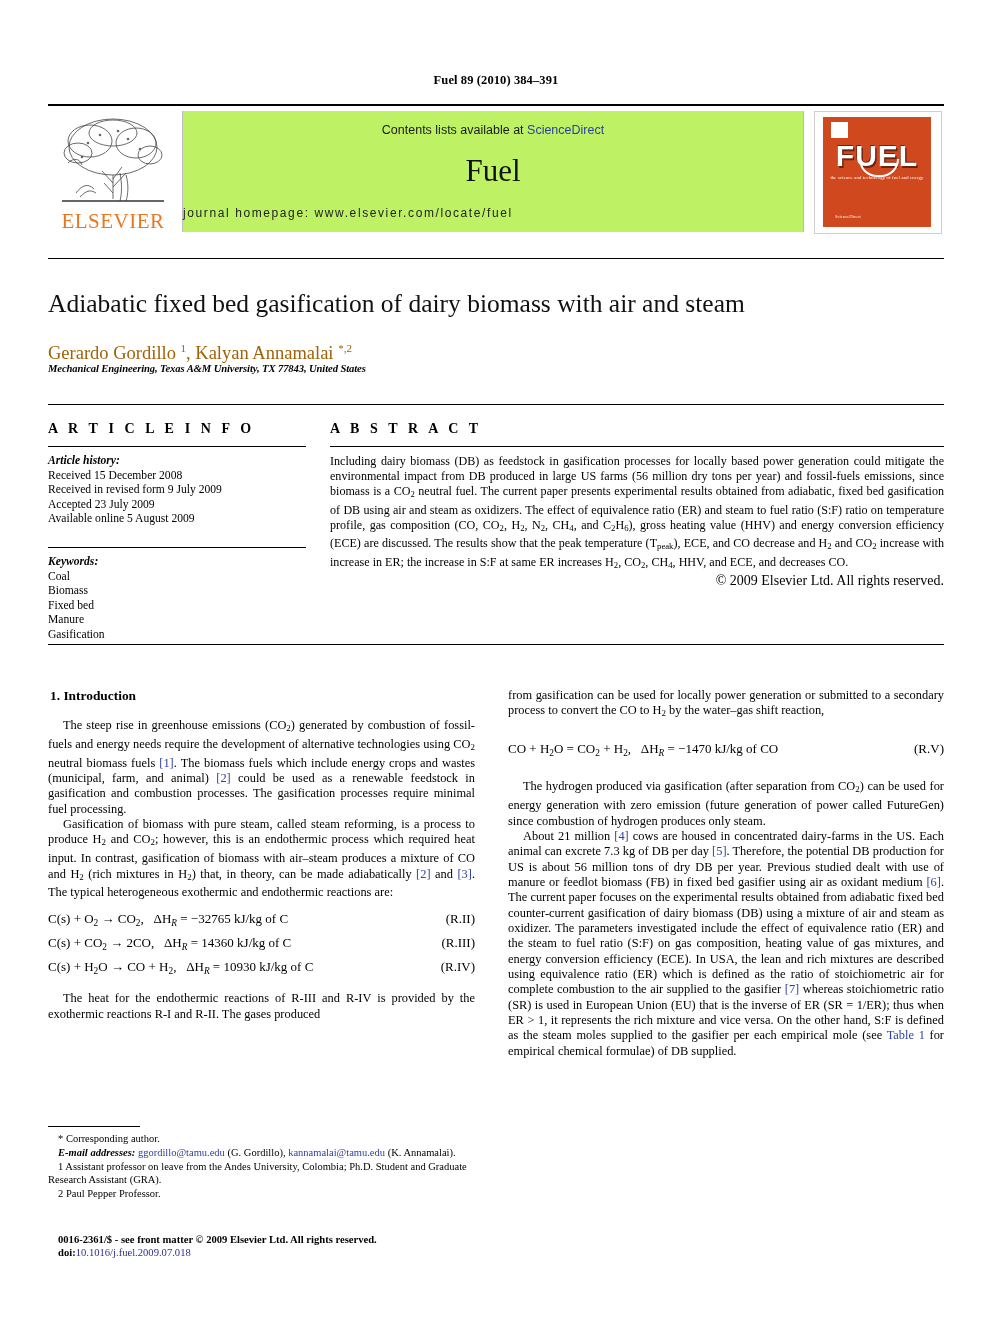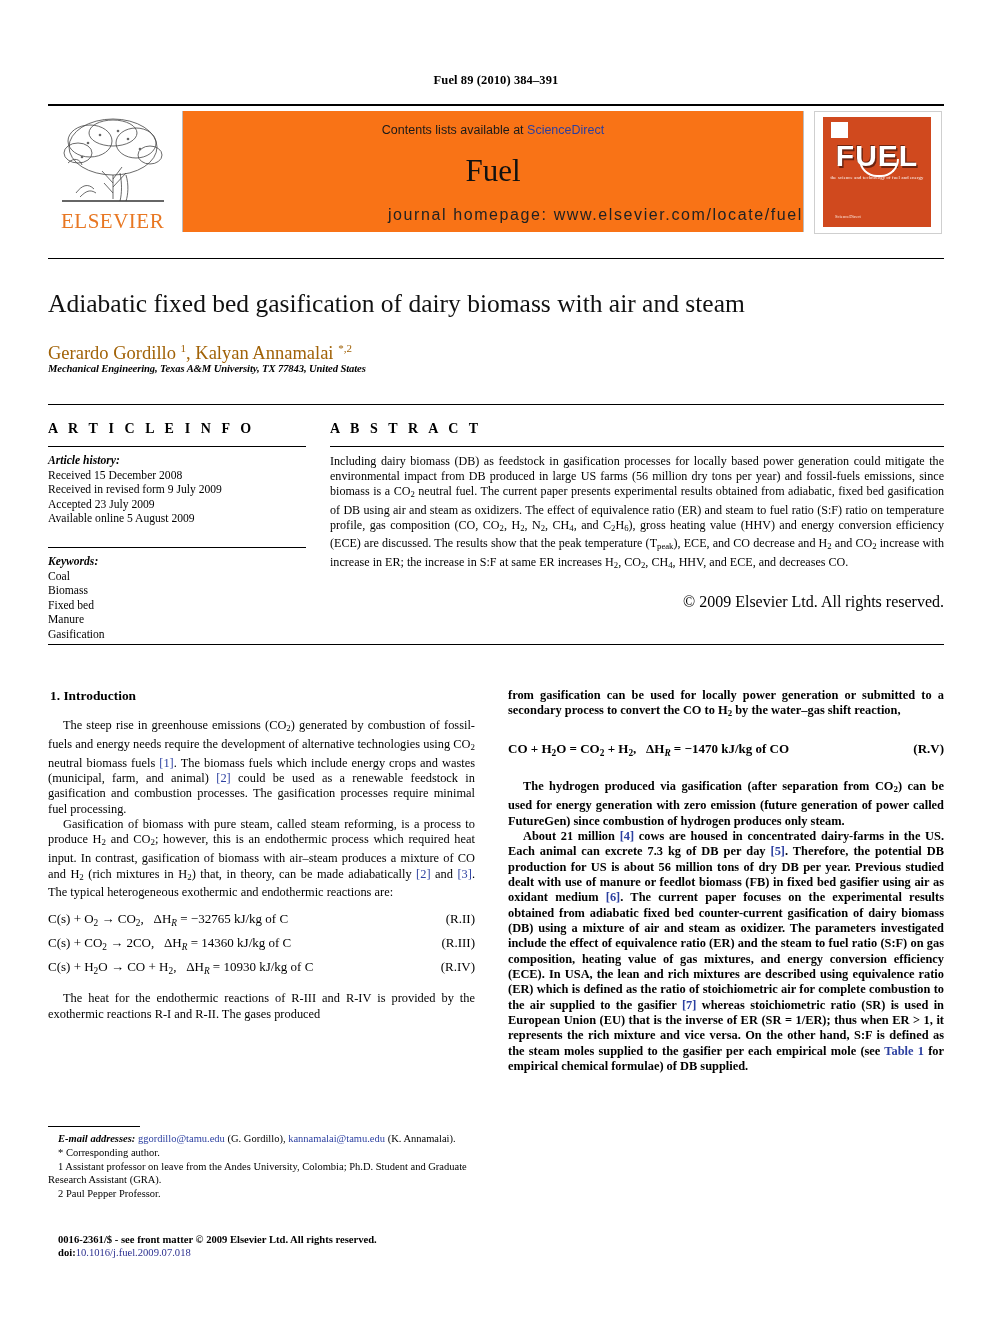--- a/index.html
+++ b/index.html
@@ -48,33 +48,33 @@
     width: 896px; height: 125px;
   }
   .logo-elsevier {
     position: absolute;
     left: 4px; top: 4px;
     width: 122px; height: 118px;
   }
   .tree-svg { position:absolute; left: 6px; top: 0px; }
   .elsevier-word {
     position: absolute;
-    left: 9px; top: 96px;
+    left: 0px; top: 96px;
     width: 122px;
-    text-align: left;
+    text-align: center;
     font-family: "Liberation Serif", serif;
     font-size: 21px;
     letter-spacing: 0.5px;
     color: #E87722;
   }
   .banner {
     position: absolute;
     left: 134px; top: 2px;
     width: 620px; height: 121px;
-    background: #f97316;
+    background: #bef264;
     border-left: 1px solid #bdbdbd;
     border-right: 1px solid #bdbdbd;
   }
   .banner-line1 {
     position: absolute;
     left: 0; top: 12px; width: 100%;
     text-align: center;
     font-family: "Liberation Sans", sans-serif;
     font-size: 12.5px;
     color: #1a1a1a;
@@ -84,23 +84,23 @@
     position: absolute;
     left: 0; top: 42px; width: 100%;
     text-align: center;
     font-family: "Liberation Serif", serif;
     font-size: 31px;
     color: #111;
   }
   .banner-home {
     position: absolute;
     left: 0; top: 95px; width: 100%;
-    text-align: right;
+    text-align: left;
     font-family: "Liberation Sans", sans-serif;
-    font-size: 16px;
+    font-size: 12px;
     letter-spacing: 1.6px;
     color: #222;
   }
   .cover {
     position: absolute;
     left: 766px; top: 2px;
     width: 126px; height: 121px;
     background: #ffffff;
     border: 1px solid #cfcfcf;
   }
@@ -209,42 +209,41 @@
   .thinrule { border-top: 1px solid #000; margin: 0 0 7px 0; }
   .info-block { font-size: 11.6px; line-height: 14.6px; }
   .info-block .lbl { font-style: italic; font-weight: bold; }
   .kw-gap { height: 20px; }
   .abs-body {
     font-size: 12.1px;
     line-height: 15.1px;
     text-align: justify;
   }
   .abs-copy {
-    margin-top: 20px;
+    margin-top: 0;
     text-align: right;
-    font-size: 16px;
+    font-size: 14px;
   }
   .info-rule-bot {
     position: absolute;
     left: 48px; top: 644px;
     width: 896px;
     border-top: 1px solid #000;
   }
 
   
   .col-l {
     position: absolute;
     left: 48px; top: 688px;
     width: 427px;
   }
   .col-r {
     position: absolute;
     left: 508px; top: 688px;
     width: 436px;
-    font-weight: bold;
   }
   h2.body-head {
     margin: 0 0 14px 2px;
     font-size: 13.4px;
     font-weight: bold;
   }
   p.para {
     margin: 0;
     font-size: 12.4px;
     line-height: 15.35px;
@@ -418,28 +417,28 @@
     <div class="eqn eqn-single">
       <span>CO + H<sub>2</sub>O = CO<sub>2</sub> + H<sub>2</sub>,&nbsp;&nbsp; ΔH<sub><i>R</i></sub> = −1470 kJ/kg of CO</span>
       <span class="tag">(R.V)</span>
     </div>
     <p class="para">The hydrogen produced via gasification (after separation from CO<sub>2</sub>) can be used for energy generation with zero emission (future generation of power called FutureGen) since combustion of hydrogen produces only steam.</p>
     <p class="para">About 21 million <span class="cit">[4]</span> cows are housed in concentrated dairy-farms in the US. Each animal can excrete 7.3 kg of DB per day <span class="cit">[5]</span>. Therefore, the potential DB production for US is about 56 million tons of dry DB per year. Previous studied dealt with use of manure or feedlot biomass (FB) in fixed bed gasifier using air as oxidant medium <span class="cit">[6]</span>. The current paper focuses on the experimental results obtained from adiabatic fixed bed counter-current gasification of dairy biomass (DB) using a mixture of air and steam as oxidizer. The parameters investigated include the effect of equivalence ratio (ER) and the steam to fuel ratio (S:F) on gas composition, heating value of gas mixtures, and energy conversion efficiency (ECE). In USA, the lean and rich mixtures are described using equivalence ratio (ER) which is defined as the ratio of stoichiometric air for complete combustion to the air supplied to the gasifier <span class="cit">[7]</span> whereas stoichiometric ratio (SR) is used in European Union (EU) that is the inverse of ER (SR = 1/ER); thus when ER &gt; 1, it represents the rich mixture and vice versa. On the other hand, S:F is defined as the steam moles supplied to the gasifier per each empirical mole (see <span class="cit">Table 1</span> for empirical chemical formulae) of DB supplied.</p>
   </div>
 
   <div class="fn-rule"></div>
   <div class="footnotes">
+    <div class="fitem">* Corresponding author.</div>
     <div class="fitem">
       <span class="em">E-mail addresses:</span>
       <span class="mail">ggordillo@tamu.edu</span>
       <span>(G. Gordillo),</span>
       <span class="mail">kannamalai@tamu.edu</span>
       <span>(K. Annamalai).</span>
     </div>
-    <div class="fitem">* Corresponding author.</div>
     <div class="fitem">1 Assistant professor on leave from the Andes University, Colombia; Ph.D. Student and Graduate Research Assistant (GRA).</div>
     <div class="fitem">2 Paul Pepper Professor.</div>
   </div>
 
   <div class="imprint">
     <div>0016-2361/$ - see front matter © 2009 Elsevier Ltd. All rights reserved.</div>
     <div><span>doi:</span><span class="doi-link">10.1016/j.fuel.2009.07.018</span></div>
   </div>
 
 </div>

